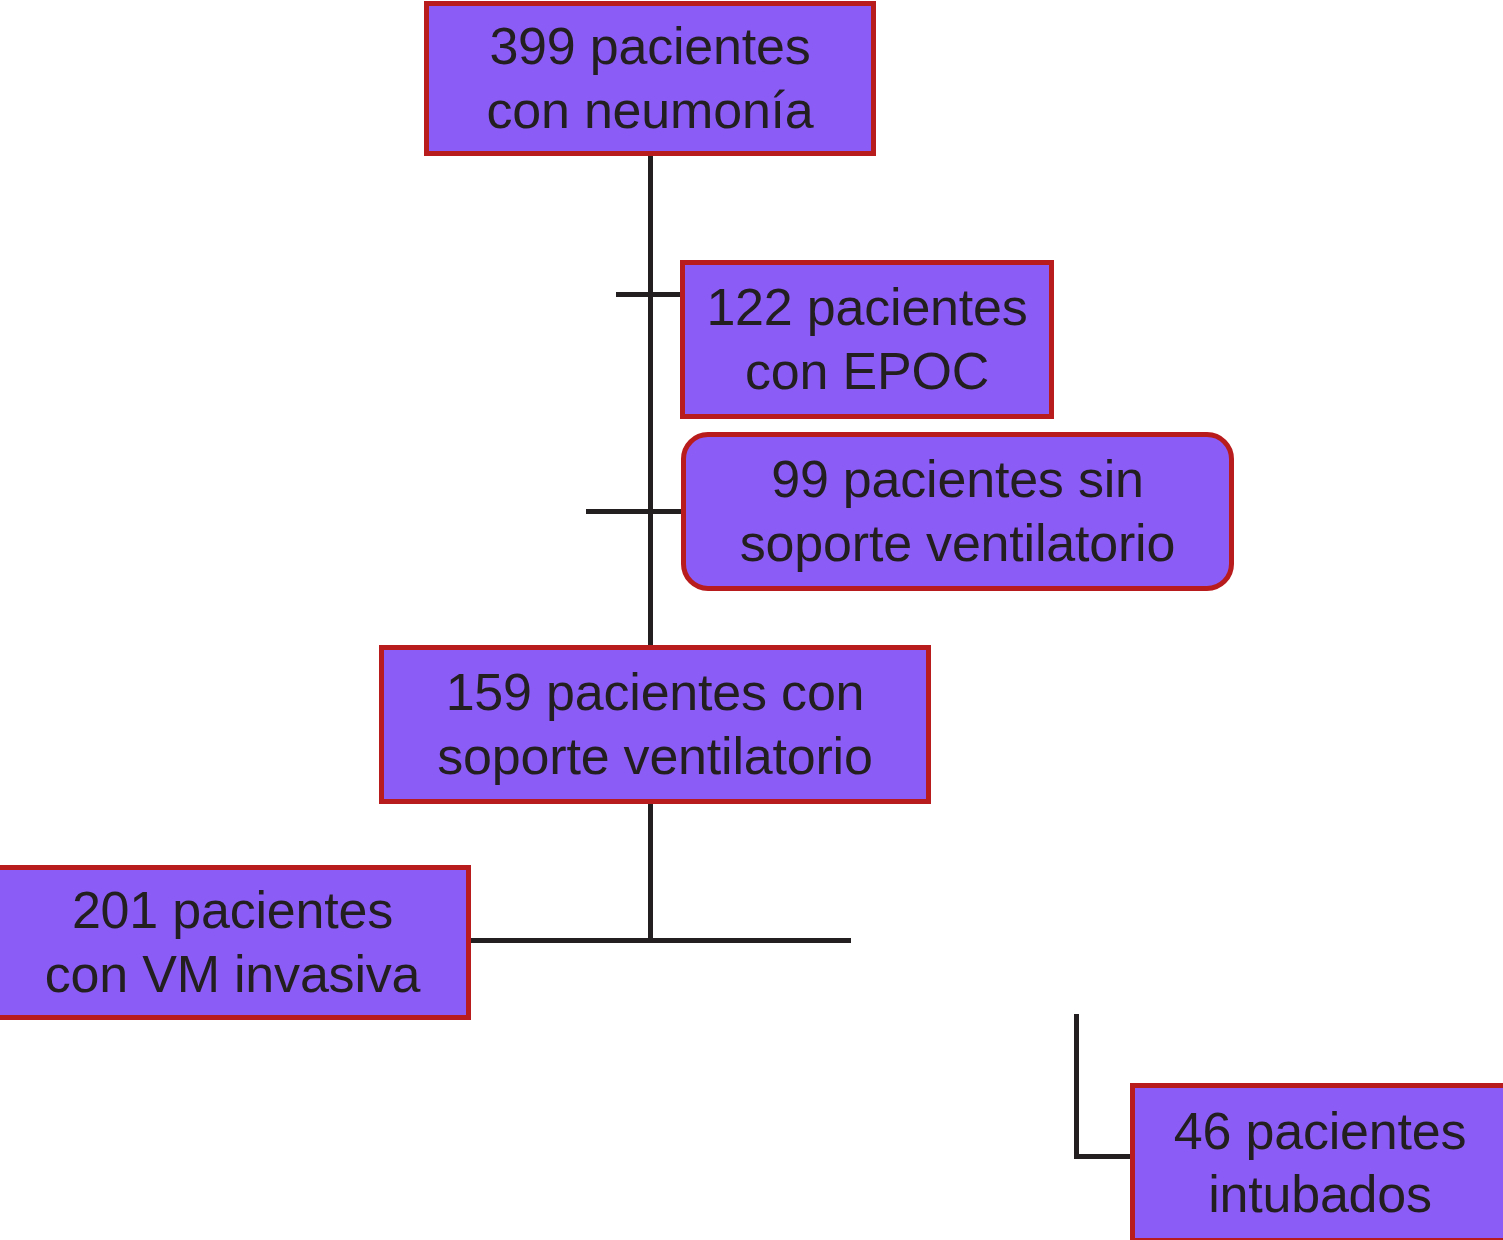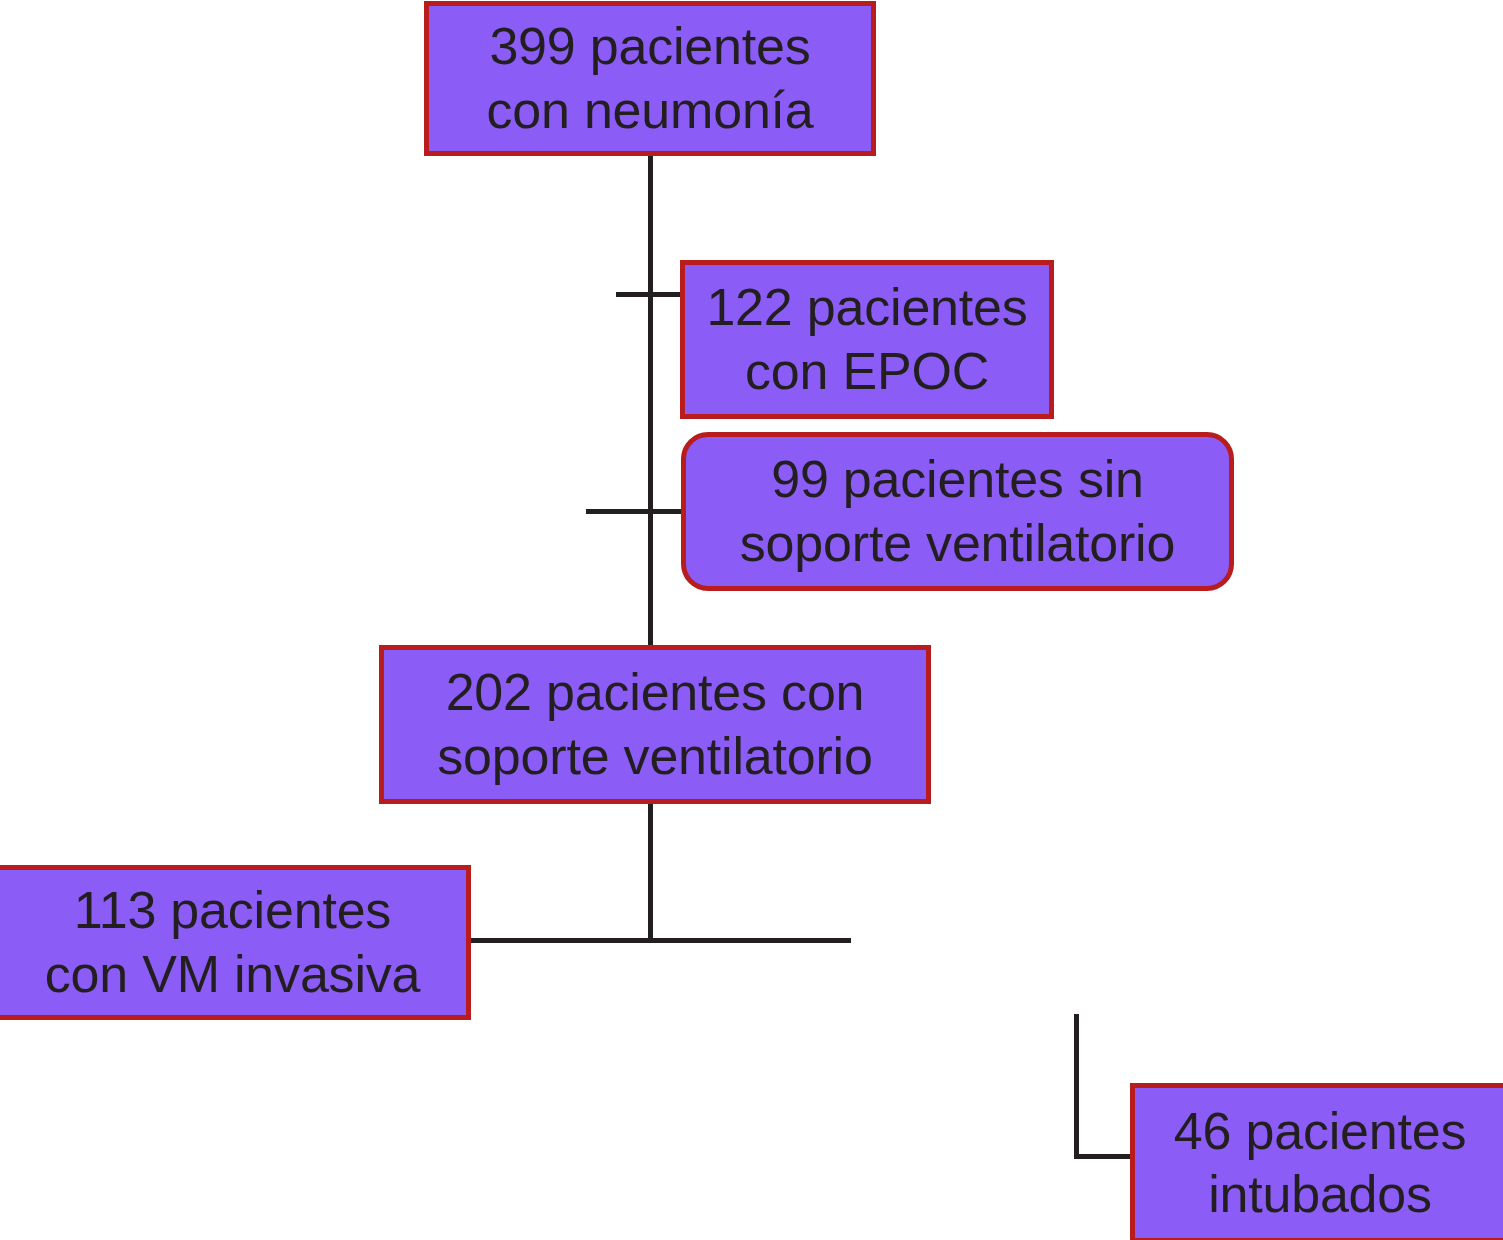--- a/index.html
+++ b/index.html
@@ -70,26 +70,26 @@
 con EPOC</span>
   </div>
 
 
   <div class="node" style="left:681px; top:432px; width:553px; height:159px;border-radius:27px;">
     <span class="label">99 pacientes sin
 soporte ventilatorio</span>
   </div>
 
   <div class="node" style="left:379px; top:645px; width:552px; height:159px;">
-    <span class="label">202 pacientes con
+    <span class="label">159 pacientes con
 soporte ventilatorio</span>
   </div>
 
   <div class="node" style="left:-6px; top:865px; width:477px; height:155px;">
-    <span class="label">113 pacientes
+    <span class="label">201 pacientes
 con VM invasiva</span>
   </div>
 
 
   <div class="node" style="left:1130px; top:1083px; width:380px; height:160px;">
     <span class="label">46 pacientes
 intubados</span>
   </div>
 
 </div>

